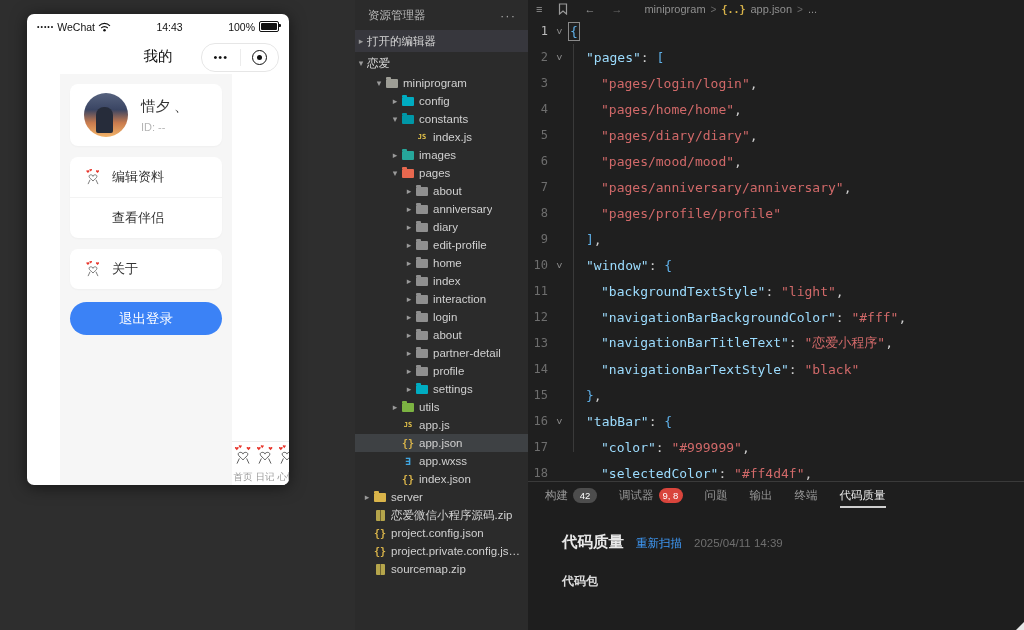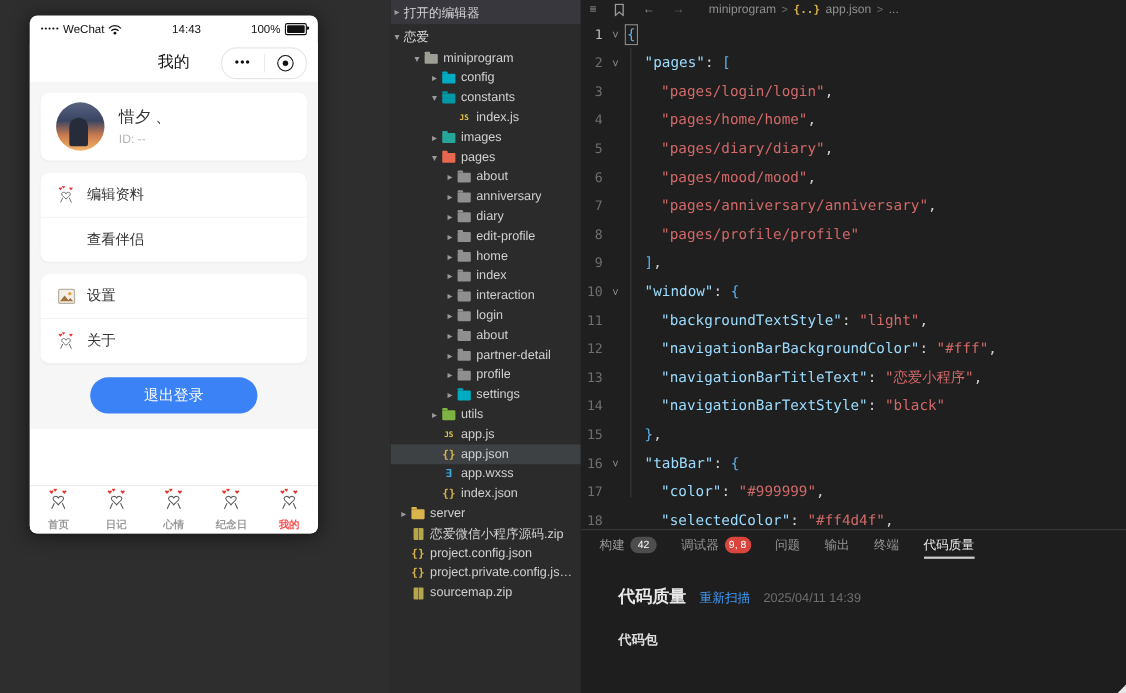--- a/index.html
+++ b/index.html
@@ -19,38 +19,38 @@
   .battery::after{content:"";position:absolute;right:-3px;top:2px;width:2px;height:3px;background:#111;border-radius:0 1px 1px 0;}
   .navbar{position:relative;height:35px;display:flex;align-items:center;justify-content:center;background:#fff;}
   .nav-title{font-size:14.5px;color:#111;}
   .capsule{position:absolute;right:10px;top:4px;width:76px;height:27px;border:1px solid #e6e6e6;border-radius:14px;
            display:flex;align-items:center;background:#fff;}
   .cap-dots{flex:1;text-align:center;font-size:11px;letter-spacing:1px;color:#111;line-height:27px;}
   .cap-div{width:1px;height:17px;background:#ececec;}
   .cap-rec{flex:1;display:flex;align-items:center;justify-content:center;}
   .rec-ring{width:13px;height:13px;border:1.6px solid #111;border-radius:50%;display:flex;align-items:center;justify-content:center;}
   .rec-dot{width:5px;height:5px;background:#111;border-radius:50%;}
-  .page{flex:1;background:#fff;display:flex;flex-direction:column;overflow:hidden;}
+  .page{flex:1;background:#fff;display:flex;flex-direction:row;overflow:hidden;margin-left:33px;}
   .page-top{background:#f6f6f6;padding:10px 10px 14px 10px;}
   .card{background:#fff;border-radius:8px;}
   .profile-card{display:flex;align-items:center;height:62px;padding:0 14px;margin-bottom:11px;box-shadow:0 1px 2px rgba(0,0,0,.03);}
   .avatar{width:44px;height:44px;border-radius:50%;overflow:hidden;position:relative;
           background:linear-gradient(180deg,#56627e 0%,#3a4563 38%,#c97b4e 68%,#f3b469 100%);}
   .avatar::after{content:"";position:absolute;left:12px;top:14px;width:17px;height:26px;border-radius:8px 8px 2px 2px;background:#262c3a;}
   .profile-meta{margin-left:13px;}
   .p-name{font-size:14.5px;color:#333;}
   .p-id{font-size:11px;color:#b5b5b5;margin-top:5px;}
   .menu-card{margin-bottom:11px;box-shadow:0 1px 2px rgba(0,0,0,.03);}
   .menu-row{display:flex;align-items:center;height:40px;padding:0 14px;}
   .menu-row + .menu-row{border-top:1px solid #f3f3f3;}
   .mi-slot{width:18px;height:18px;margin-right:10px;display:flex;align-items:center;justify-content:center;}
   .menu-label{font-size:13px;color:#333;}
   .logout-btn{display:block;margin:13px auto 0;width:152px;height:33px;border:none;border-radius:17px;
               background:#3b82f6;color:#fff;font-size:13.5px;font-family:inherit;}
-  .tabbar{height:43px;background:#fff;border-top:1px solid #ececec;display:flex;margin-top:auto;font-weight:bold;}
+  .tabbar{height:43px;background:#fff;border-top:1px solid #ececec;display:flex;margin-top:auto;}
   .tab-item{flex:1;display:flex;flex-direction:column;align-items:center;justify-content:center;gap:1px;}
   .tab-label{font-size:9.5px;color:#9a9a9a;}
   .tab-item.active .tab-label{color:#fa5151;}
 
   
   .explorer{position:absolute;left:355px;top:0;width:173px;height:630px;background:#2b2b2b;color:#cfcfcf;overflow:hidden;}
   .exp-head{height:30px;display:flex;align-items:center;justify-content:space-between;padding:0 12px 0 13px;}
   .exp-title{font-size:11.5px;color:#b9b9b9;}
   .exp-menu{font-size:13px;color:#a5a5a5;letter-spacing:1px;}
   .exp-sec{height:22px;display:flex;align-items:center;font-size:11.5px;color:#d6d6d6;}
@@ -180,28 +180,20 @@
                 <span class="menu-label">编辑资料</span>
               </div>
               <div class="menu-row">
                 <span class="mi-slot"></span>
                 <span class="menu-label">查看伴侣</span>
               </div>
             </div>
           <div class="card menu-card" id="menu2">
               <div class="menu-row">
                 <span class="mi-slot">
-                  <svg width="17" height="17" viewBox="0 0 20 20">
-                    <use href="#sym-picture"></use>
-                  </svg>
-                </span>
-                <span class="menu-label">设置</span>
-              </div>
-              <div class="menu-row">
-                <span class="mi-slot">
                   <svg width="18" height="18" viewBox="0 0 32 32">
                     <use href="#sym-hands"></use>
                   </svg>
                 </span>
                 <span class="menu-label">关于</span>
               </div>
             </div>
           <button class="logout-btn">退出登录</button>
         </div>
         <div class="tabbar" id="tabbar">
@@ -234,20 +226,24 @@
                   <use href="#sym-hands"></use>
                 </svg></span>
               <span class="tab-label">我的</span>
             </div>
           </div>
       </div>
     </div>
   </div>
 
   <div class="explorer">
+    <div class="exp-head">
+      <span class="exp-title">资源管理器</span>
+      <span class="exp-menu">···</span>
+    </div>
     <div class="exp-sec hl">
       <span class="sec-arrow">▸</span>
       <span>打开的编辑器</span>
     </div>
     <div class="exp-sec">
       <span class="sec-arrow">▾</span>
       <span>恋爱</span>
     </div>
     <div id="tree">
         <div class="tree-row" style="padding-left: 18px;">

